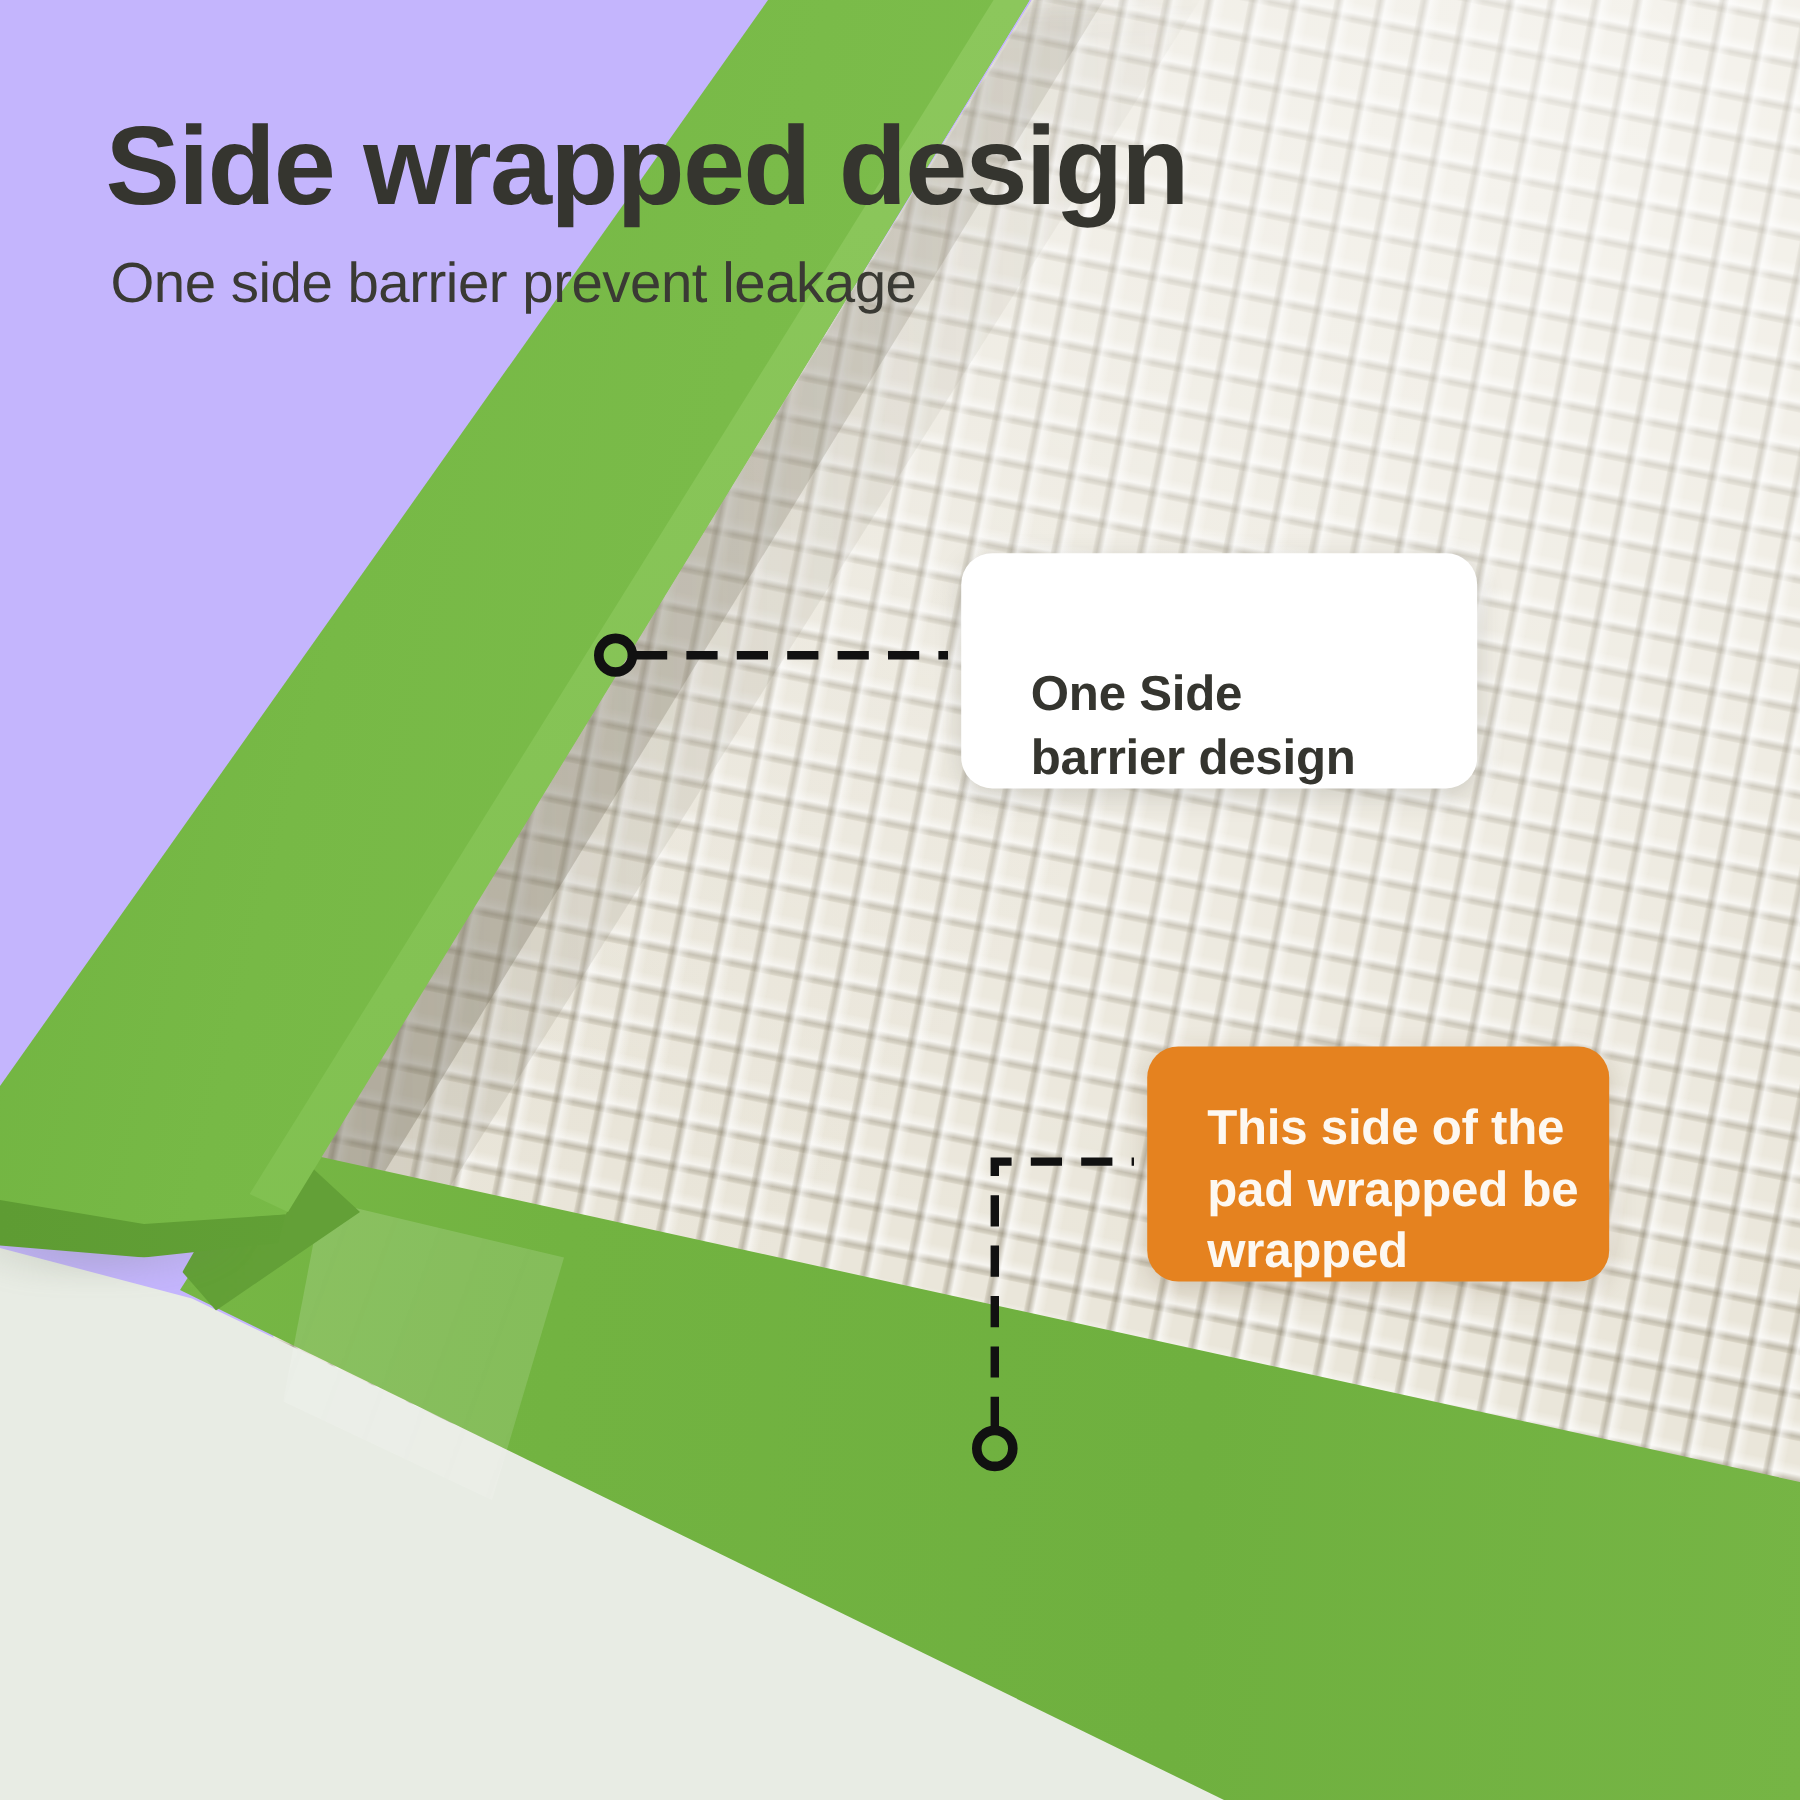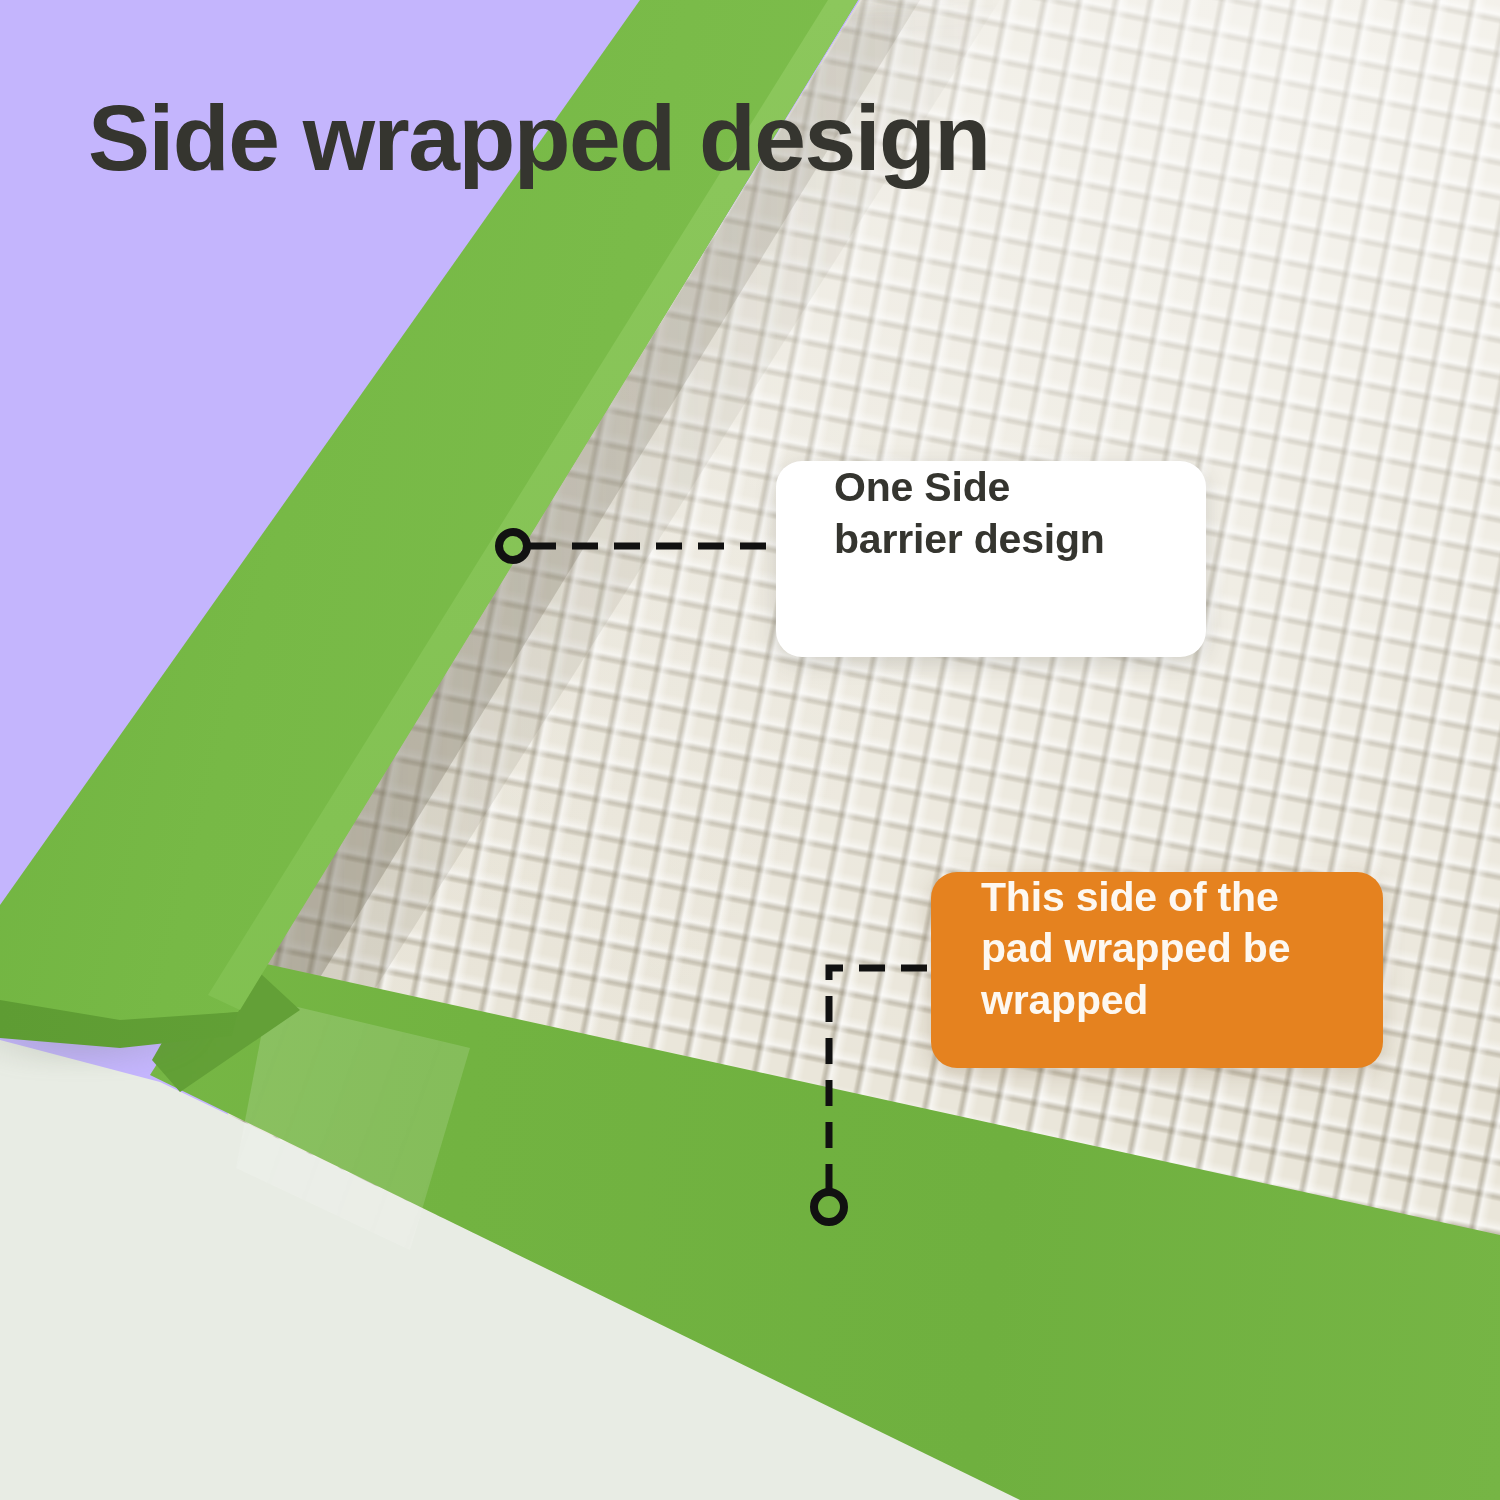--- a/index.html
+++ b/index.html
@@ -221,43 +221,44 @@
     left: 0; top: 0;
     width: 1500px; height: 1500px;
     pointer-events: none;
   }
 
   
   .callout {
     position: absolute;
     box-sizing: border-box;
     display: flex;
-    align-items: flex-start;
+    align-items: flex-end;
     border-radius: 26px;
+    margin-left: 25px;
   }
   .callout-white {
     left: 776px;
     top: 461px;
     width: 430px;
     height: 196px;
     background: #ffffff;
     box-shadow: 0 6px 22px rgba(60,60,50,0.18);
     padding: 0 0 0 58px;
   }
   .callout-white .txt {
     font-size: 41px;
     font-weight: 700;
     line-height: 1.28;
     color: #35352f;
     letter-spacing: -0.2px;
   }
   .callout-orange {
     left: 931px;
     top: 872px;
-    width: 452px;
+    width: 385px;
     height: 196px;
     background: #e5821f;
     box-shadow: 0 6px 22px rgba(90,60,20,0.20);
     padding: 0 0 0 50px;
   }
   .callout-orange .txt {
     font-size: 41px;
     font-weight: 700;
     line-height: 1.25;
     color: #fdf8f1;
@@ -295,20 +296,21 @@
 
     <line x1="530" y1="546" x2="790" y2="546" stroke="#111111" stroke-width="7" stroke-dasharray="26 16"></line>
     <circle cx="513" cy="546" r="14" fill="none" stroke="#111111" stroke-width="8"></circle>
 
     <polyline points="829,1190 829,968 945,968" fill="none" stroke="#111111" stroke-width="7" stroke-dasharray="26 16"></polyline>
     <circle cx="829" cy="1207" r="15" fill="none" stroke="#111111" stroke-width="8"></circle>
   </svg>
 
   <div class="title">Side wrapped design</div>
 
+  <div class="subtitle">One side barrier prevent leakage</div>
 
   <div class="callout callout-white">
     <div class="txt">
       <span>One Side</span><br>
       <span>barrier design</span>
     </div>
   </div>
 
   <div class="callout callout-orange">
     <div class="txt">

